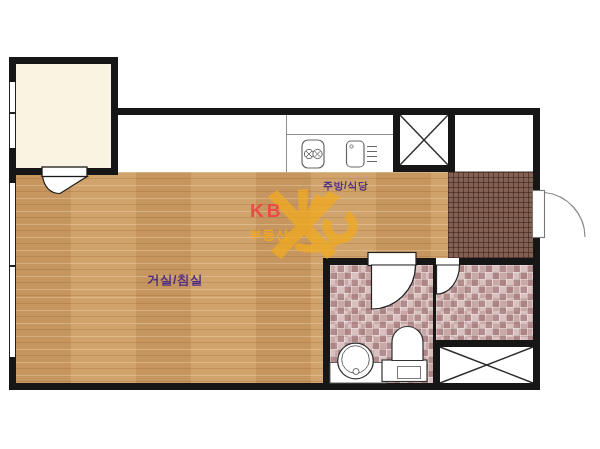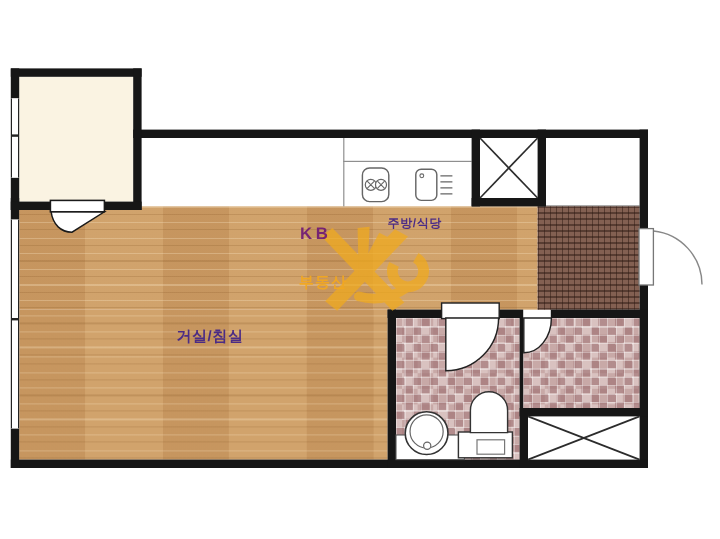--- a/index.html
+++ b/index.html
@@ -35,21 +35,21 @@
     background-position:0 0,0 0,0 0,5px 7px;
   }
   .white-room{background:#ffffff;}
   .win{position:absolute;width:7px;background:#ffffff;border-left:1.5px solid #222;
        border-right:1.5px solid #222;box-sizing:border-box;}
   .wintick{position:absolute;left:0;right:0;height:1.5px;background:#222;}
   .rlabel{position:absolute;font-weight:bold;color:#4b2c85;white-space:nowrap;letter-spacing:0.5px;}
   .kitchen-label{left:323px;top:179px;font-size:10px;}
   .living-label{left:147px;top:272px;font-size:12.5px;}
   .wm-text{position:absolute;font-weight:bold;white-space:nowrap;}
-  .wm-kb{left:250px;top:186px;font-size:14px;color:#701a75;opacity:.92;letter-spacing:3px;}
+  .wm-kb{left:250px;top:200px;font-size:19px;color:#ef4444;opacity:.92;letter-spacing:3px;}
   .wm-sub{left:249px;top:227px;font-size:12.5px;color:#f3a81f;opacity:.92;letter-spacing:1px;}
   svg.overlay{position:absolute;left:0;top:0;pointer-events:none;}
 </style>
 </head>
 <body>
 
 <div class="canvas">
 
   <div class="abs cream" style="left:16px;top:64px;width:95px;height:104px;"></div>
   <div class="abs white-room" style="left:118px;top:115px;width:275px;height:57px;"></div>

